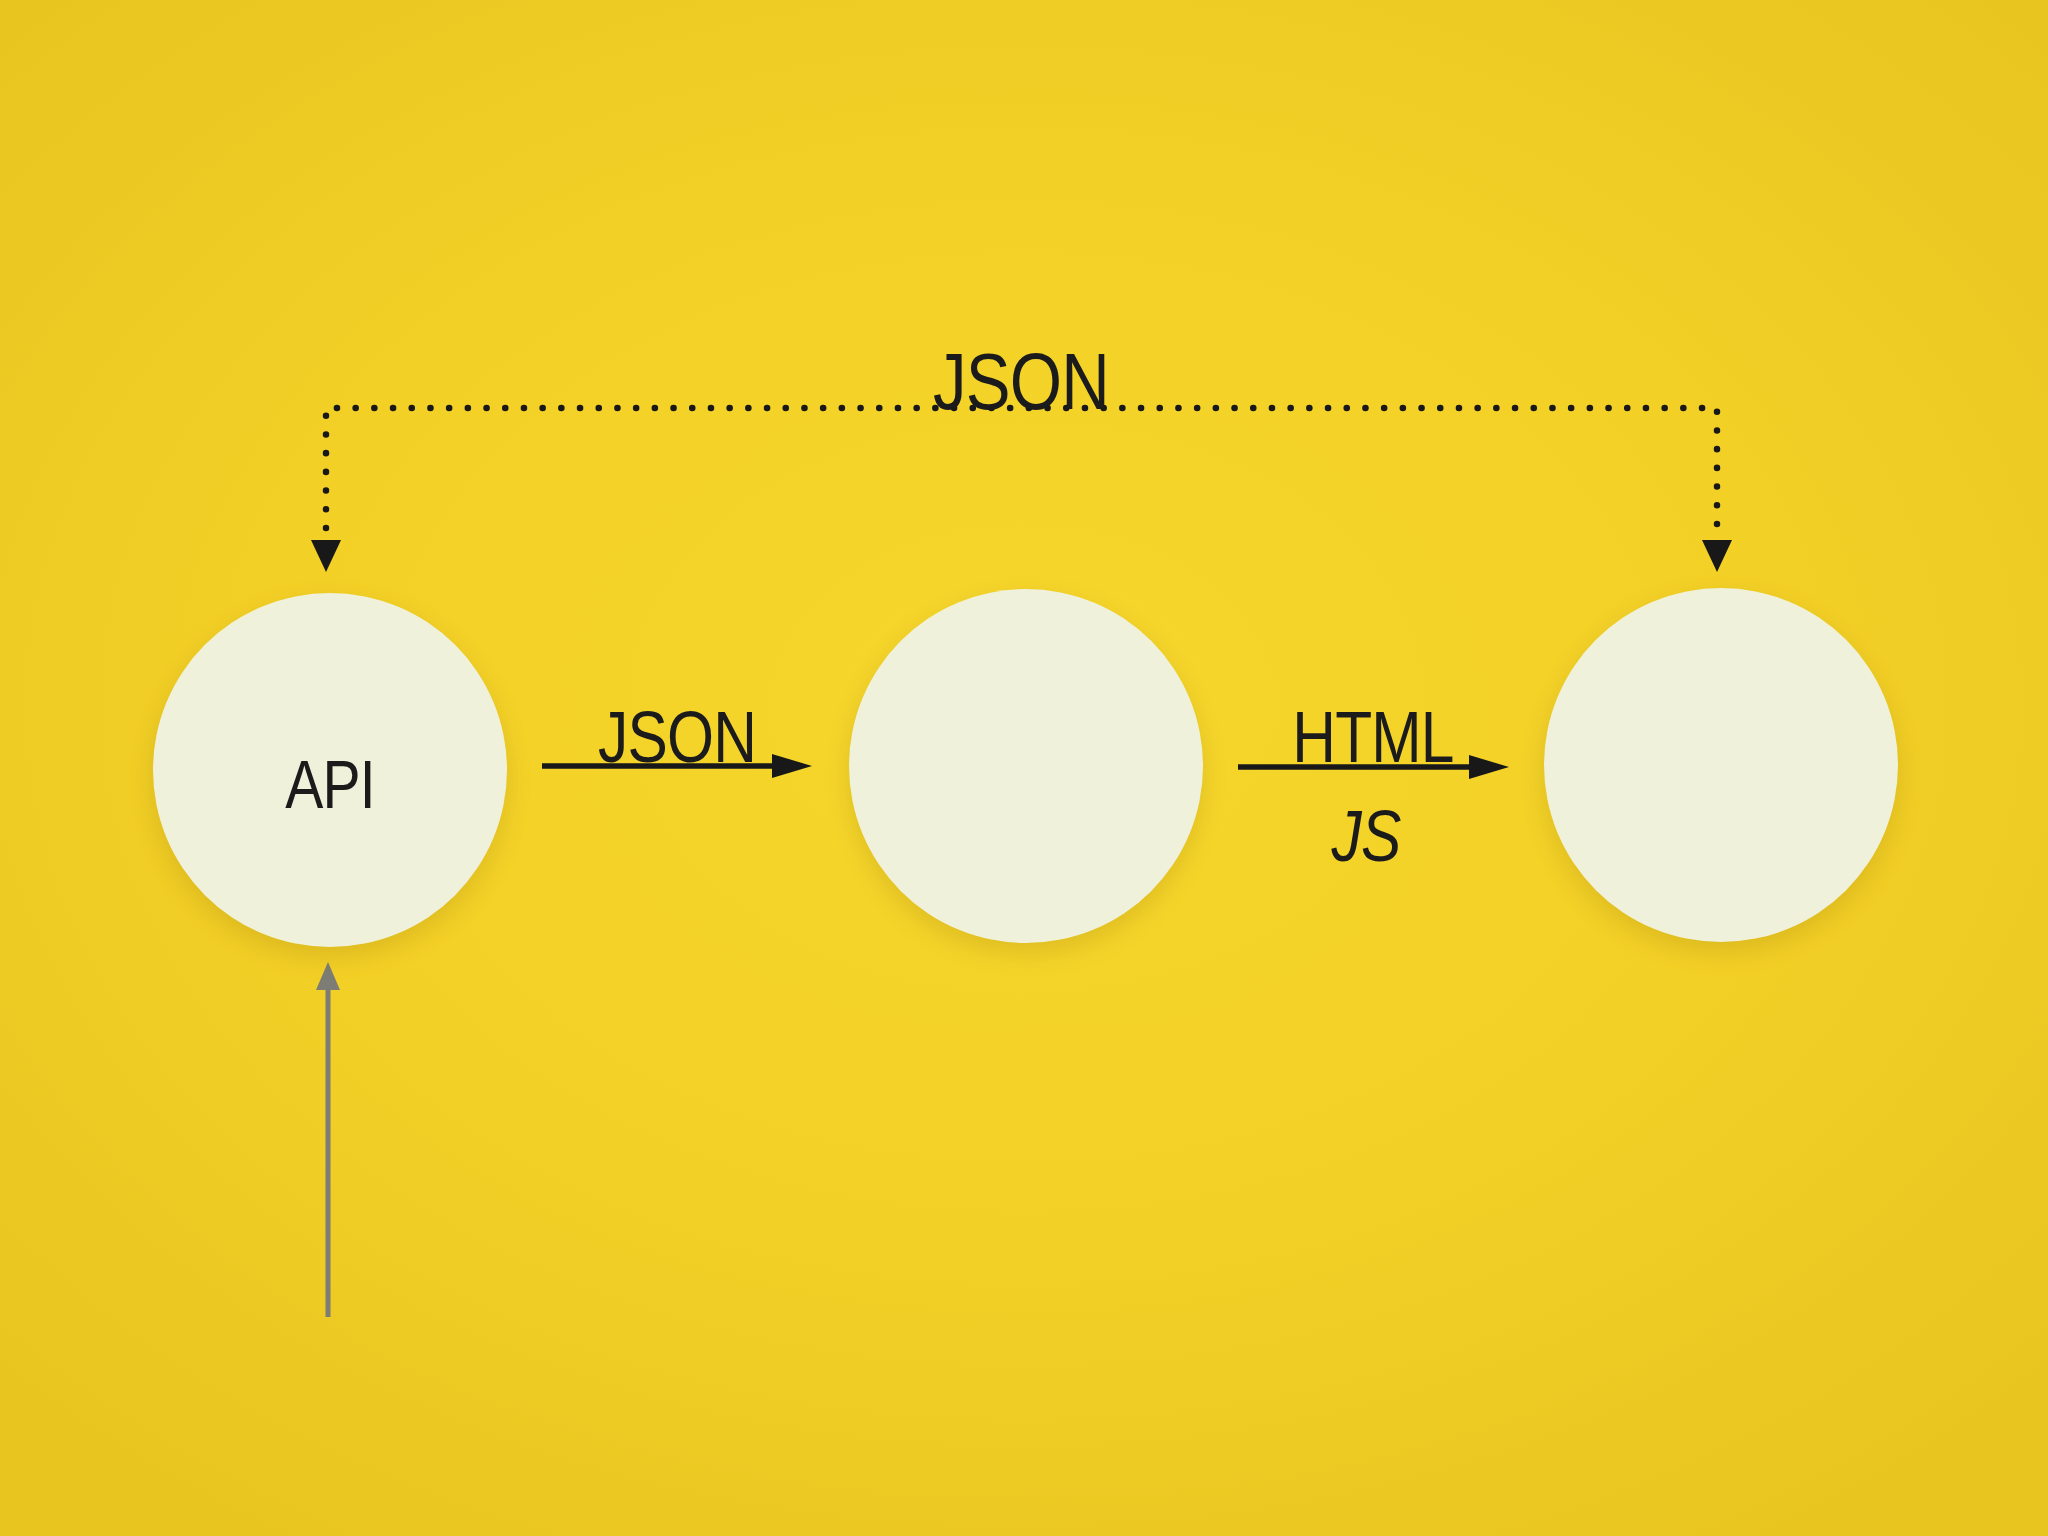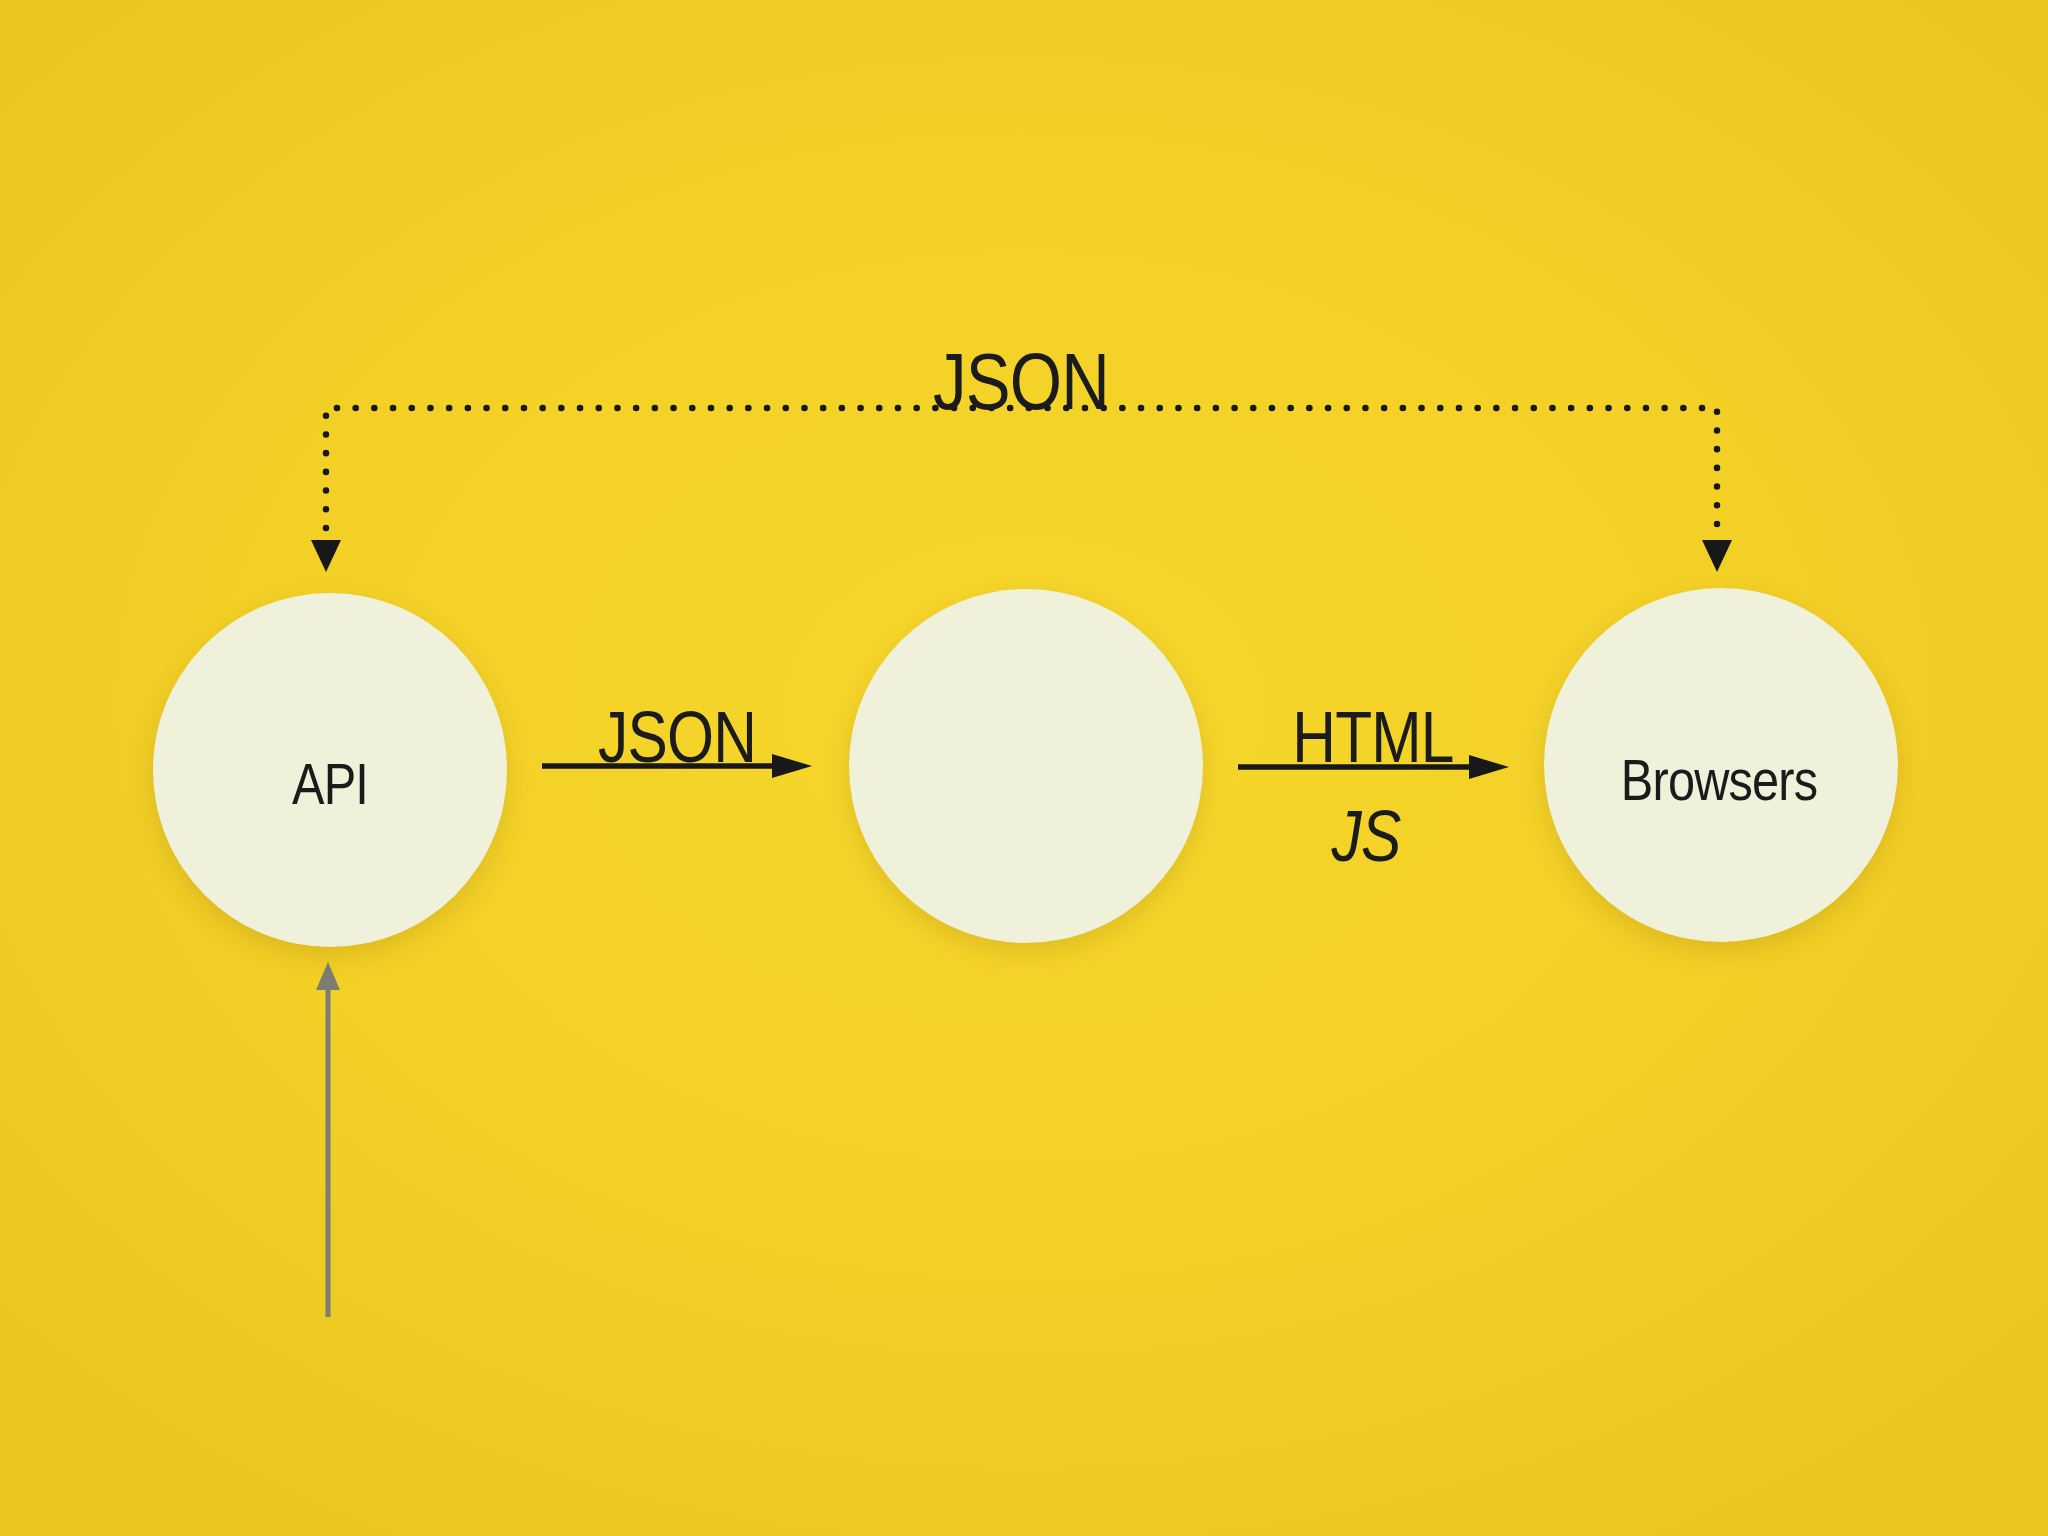--- a/index.html
+++ b/index.html
@@ -40,21 +40,21 @@
     color: #1b1b1b;
     white-space: nowrap;
     line-height: 1;
     margin-top: 18px;
   }
   .label .cond {
     display: inline-block;
     transform: scaleX(0.84);
     letter-spacing: -1px;
   }
-  .node-label { font-size: 58px; font-weight: 400; }
+  .node-label { font-size: 68px; font-weight: 400; }
   .edge-label { font-size: 72px; font-weight: 400; }
   .edge-label-top-json { font-size: 80px; font-weight: 400; }
 
   .label.api-label      { left: 330px;  top: 766px; }
   .label.server-label   { left: 1024px; top: 762px; }
   .label.browsers-label { left: 1719px; top: 762px; }
 
   .label.json-arrow1-label { left: 677px;  top: 719px; }
   .label.html-label        { left: 1373px; top: 719px; }
   .label.js-label          { left: 1366px; top: 818px; font-style: italic; }
@@ -81,23 +81,20 @@
     <polygon points="316,990 340,990 328,962" fill="#7d7d75"></polygon>
   </svg>
 
   <div class="node-circle api"></div>
   <div class="node-circle server"></div>
   <div class="node-circle browsers"></div>
 
   <div class="label node-label api-label">
     <span class="cond">API</span>
   </div>
-  <div class="label node-label browsers-label">
-    <span class="cond">Browsers</span>
-  </div>
 
   <div class="label edge-label json-arrow1-label">
     <span class="cond">JSON</span>
   </div>
   <div class="label edge-label html-label">
     <span class="cond">HTML</span>
   </div>
   <div class="label edge-label js-label">
     <span class="cond">JS</span>
   </div>

